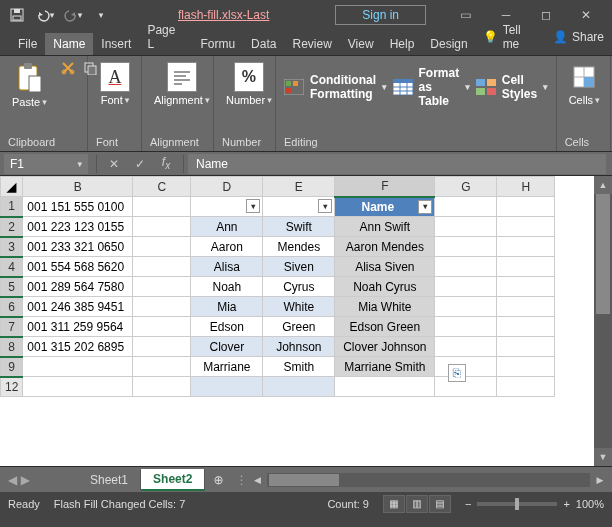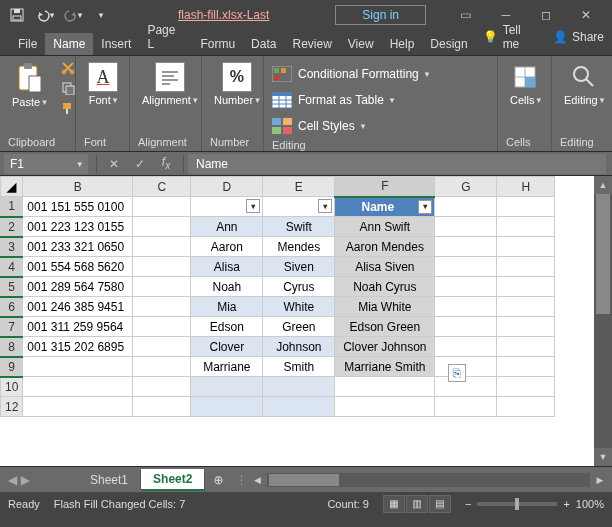--- a/index.html
+++ b/index.html
@@ -18,21 +18,21 @@
   .tabrow .right { display:flex; align-items:center; gap:0; }
   .tabrow .right .ritem { padding:4px 8px; font-size:12px; color:#ddd; display:flex; align-items:center; gap:4px; }
   .ribbon { height:96px; background:#6a6a6a; display:flex; border-bottom:1px solid #2b2b2b; }
   .rgroup { border-right:1px solid #555; padding:4px 8px 0 8px; display:flex; flex-direction:column; }
   .rgroup .glabel { margin-top:auto; text-align:left; font-size:11px; color:#ddd; padding:3px 0; }
   .rgroup .body { display:flex; gap:8px; align-items:flex-start; flex:1; }
   .bigbtn { display:flex; flex-direction:column; align-items:center; gap:2px; padding:2px 4px; }
   .bigbtn .lbl { font-size:11px; color:#fff; display:flex; align-items:center; gap:2px; }
   .iconbox { width:30px; height:30px; border:1px solid #888; display:flex; align-items:center; justify-content:center; background:#fff; color:#333; font-size:14px; }
   .smallicon { width:18px; height:16px; display:flex; align-items:center; justify-content:center; color:#ddd; }
-  .stackv { display:flex; flex-direction:column; gap:4px; }
+  .stackv { display:flex; flex-direction:row; gap:4px;font-weight:bold; }
   .styleitem { display:flex; align-items:center; gap:6px; color:#fff; font-size:12px; padding:2px 0; }
   .styleitem .sicon { width:20px; height:16px; }
   .sicon svg { display:block; }
   .dd { font-size:9px; color:#ddd; }
   .namebox-row { height:24px; background:#6a6a6a; display:flex; align-items:center; border-bottom:1px solid #2b2b2b; }
   .nbox { width:84px; height:20px; margin:0 4px; background:#777; color:#fff; padding:2px 6px; display:flex; align-items:center; justify-content:space-between; }
   .fxbtn { width:26px; display:flex; align-items:center; justify-content:center; color:#ccc; }
   .fbar { flex:1; height:20px; background:#777; color:#fff; padding:2px 8px; display:flex; align-items:center; margin-right:6px;}
   .sep { width:1px; height:18px; background:#555; margin:0 4px; }
 
@@ -148,21 +148,21 @@
         <span>Tell me</span>
       </div>
     <div class="ritem">
         <span>👤</span>
         <span>Share</span>
       </div>
   </div>
 </div>
 
 <div class="ribbon">
-  <div class="rgroup" style="width:76px">
+  <div class="rgroup" style="width:88px">
     <div class="body">
       <div class="bigbtn">
         <svg width="28" height="32">
             <rect x="4" y="4" width="18" height="24" fill="#fff" stroke="#b08000" rx="2"></rect>
             <rect x="9" y="1" width="8" height="6" fill="#888" rx="1"></rect>
             <rect x="14" y="14" width="12" height="16" fill="#fff" stroke="#666"></rect>
           </svg>
         <span class="lbl">
             <span>Paste</span> 
             <span class="dd">▾</span>
@@ -445,30 +445,20 @@
             <th class="rowhdr sel">9</th>
             <td class="cb"></td>
             <td class="cc"></td>
             <td class="cd">Marriane</td>
             <td class="ce">Smith</td>
             <td class="cf sel">Marriane Smith</td>
             <td class="cg"></td>
             <td class="ch"></td>
           </tr>
           <tr class="band-odd">
-            <th class="rowhdr">10</th>
-            <td class="cb"></td>
-            <td class="cc"></td>
-            <td class="cd"></td>
-            <td class="ce"></td>
-            <td class="cf"></td>
-            <td class="cg"></td>
-            <td class="ch"></td>
-          </tr>
-          <tr class="band-odd">
             <th class="rowhdr">12</th>
             <td class="cb"></td>
             <td class="cc"></td>
             <td class="cd"></td>
             <td class="ce"></td>
             <td class="cf"></td>
             <td class="cg"></td>
             <td class="ch"></td>
           </tr>
         </tbody>

